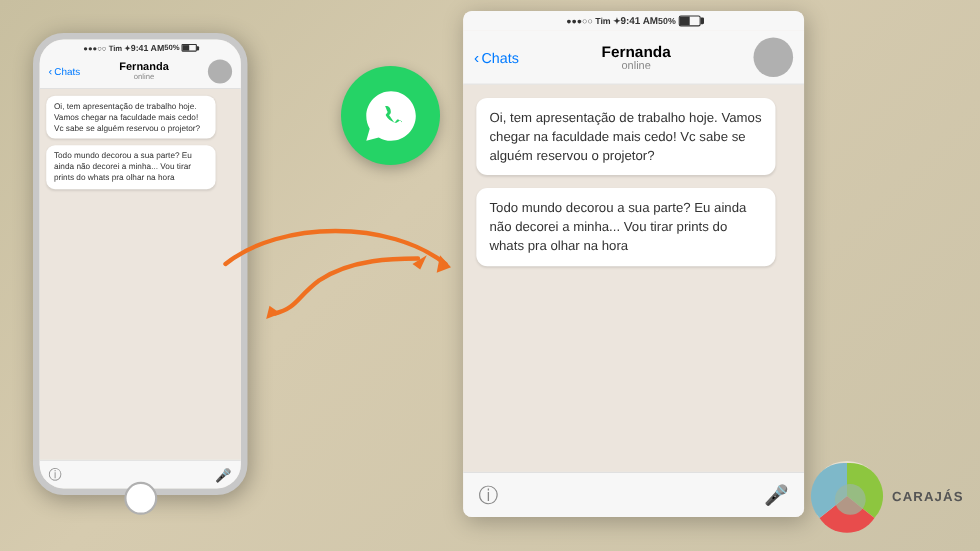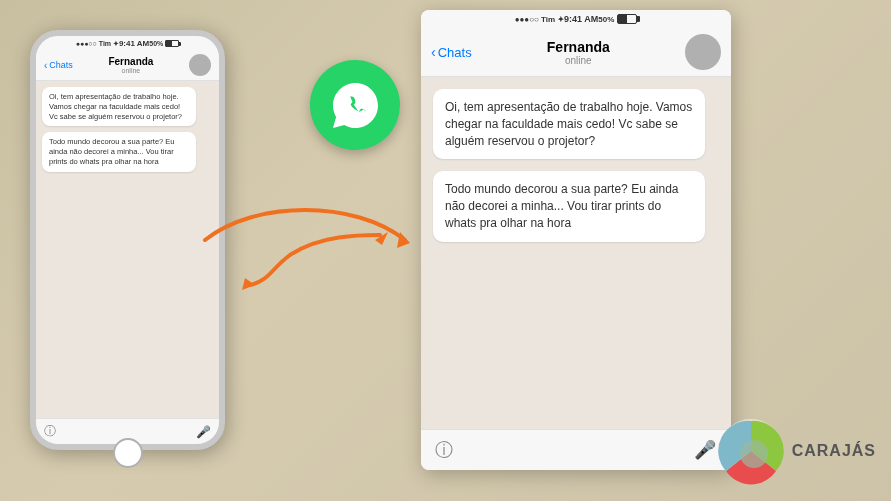--- a/index.html
+++ b/index.html
@@ -224,21 +224,21 @@
     }
 
     .dol-text {
       font-size: 32px;
       font-weight: 900;
       color: #333;
       line-height: 1;
     }
 
     .dol-sub {
-      font-size: 16px;
+      font-size: 12px;
       font-weight: 600;
       color: #555;
       letter-spacing: 1px;
     }
 
     
     .orange-arrow {
       position: absolute;
       left: 220px;
       top: 220px;

